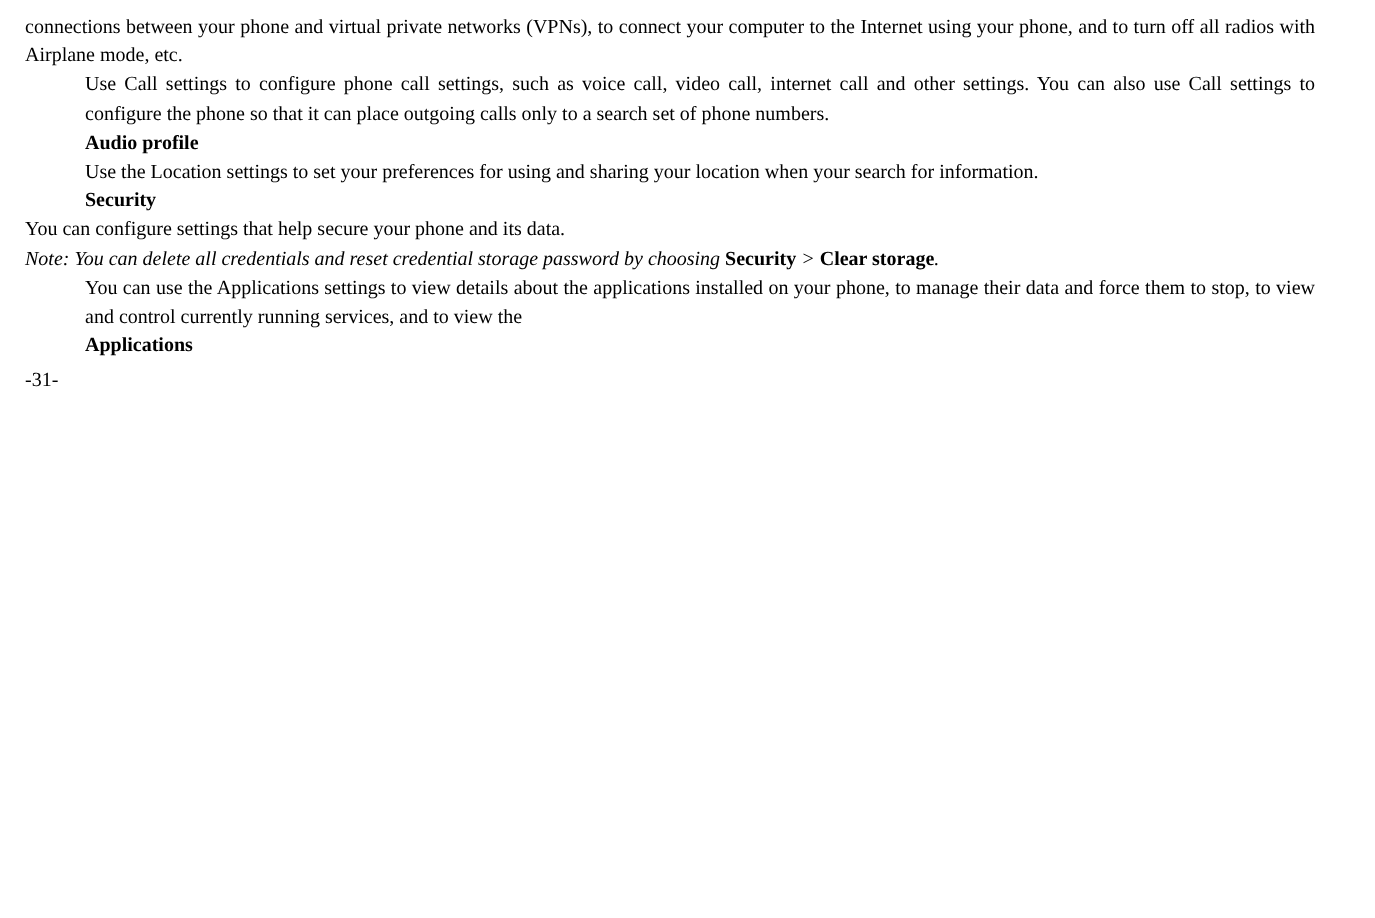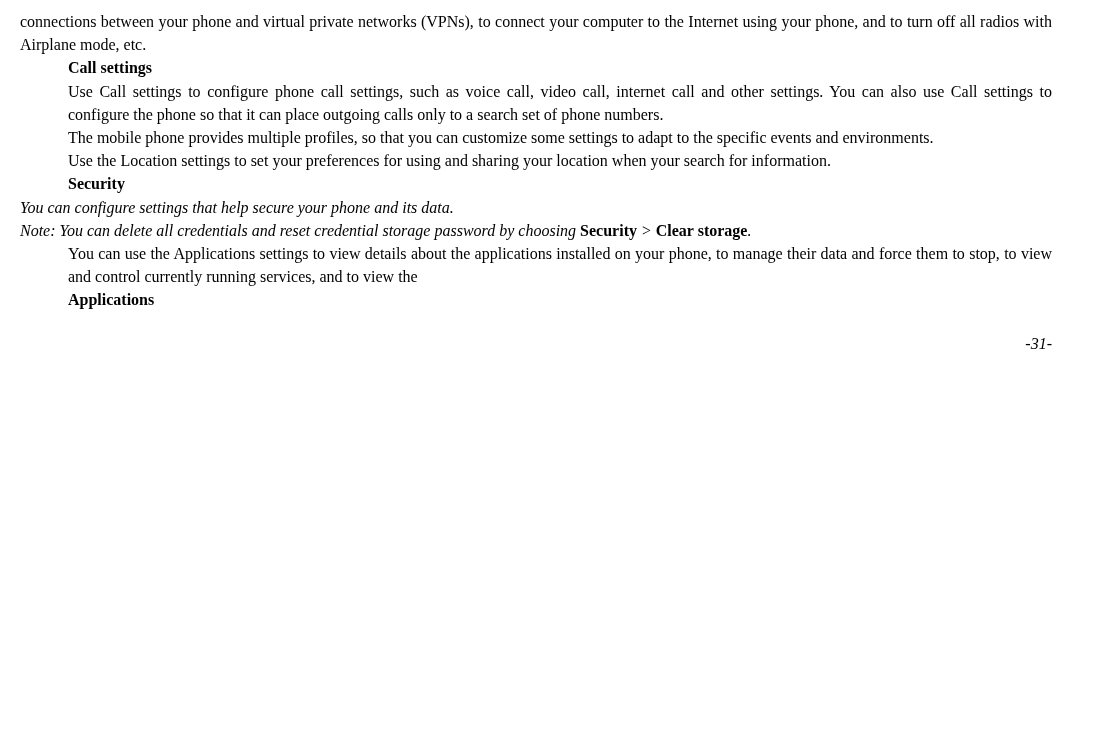--- a/index.html
+++ b/index.html
@@ -36,59 +36,56 @@
       display: inline;
     }
 
     .indent {
       display: block;
       padding-left: 48px;
     }
 
     .no-indent {
       display: block;
-      font-style: italic;
     }
 
     .italic-note {
       font-style: italic;
     }
 
     .bold-inline {
       font-weight: bold;
       font-style: normal;
     }
 
     .page-number {
-      text-align: right;
-      margin-top: 24px;
-      font-style: italic;
+      text-align: left;
+      margin-top: 8px;
     }
 
     .block {
       display: block;
     }
   </style>
 </head>
 <body>
 
 <div class="page-container">
   <div class="page-text">
 
     
     <span>connections between your phone and virtual private networks (VPNs), to connect your computer to the Internet using your phone, and to turn off all radios with Airplane mode, etc.</span>
 
     
-    <span class="indent block">
-      <span class="section-heading">Call settings</span>
-    </span>
     <span class="indent block">Use Call settings to configure phone call settings, such as voice call, video call, internet call and other settings. You can also use Call settings to configure the phone so that it can place outgoing calls only to a search set of phone numbers.</span>
 
     
-    <span class="indent block">The mobile phone provides multiple profiles, so that you can customize some settings to adapt to the specific events and environments.</span>
+    <span class="indent block">
+      <span class="section-heading">Audio profile</span>
+    </span>
 
     
 
     
     <span class="indent block">Use the Location settings to set your preferences for using and sharing your location when your search for information.</span>
 
     
     <span class="indent block">
       <span class="section-heading">Security</span>
     </span>

